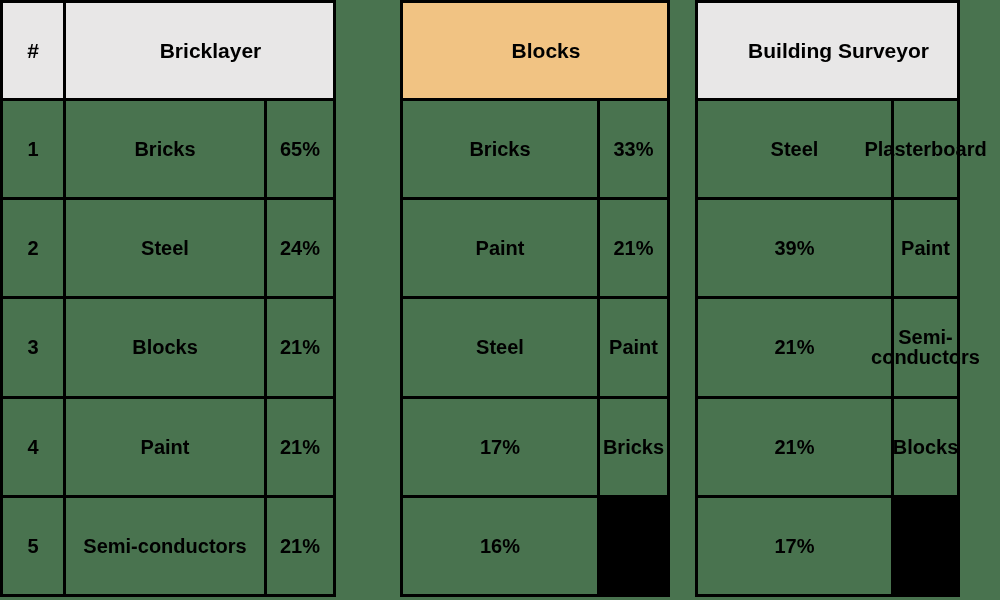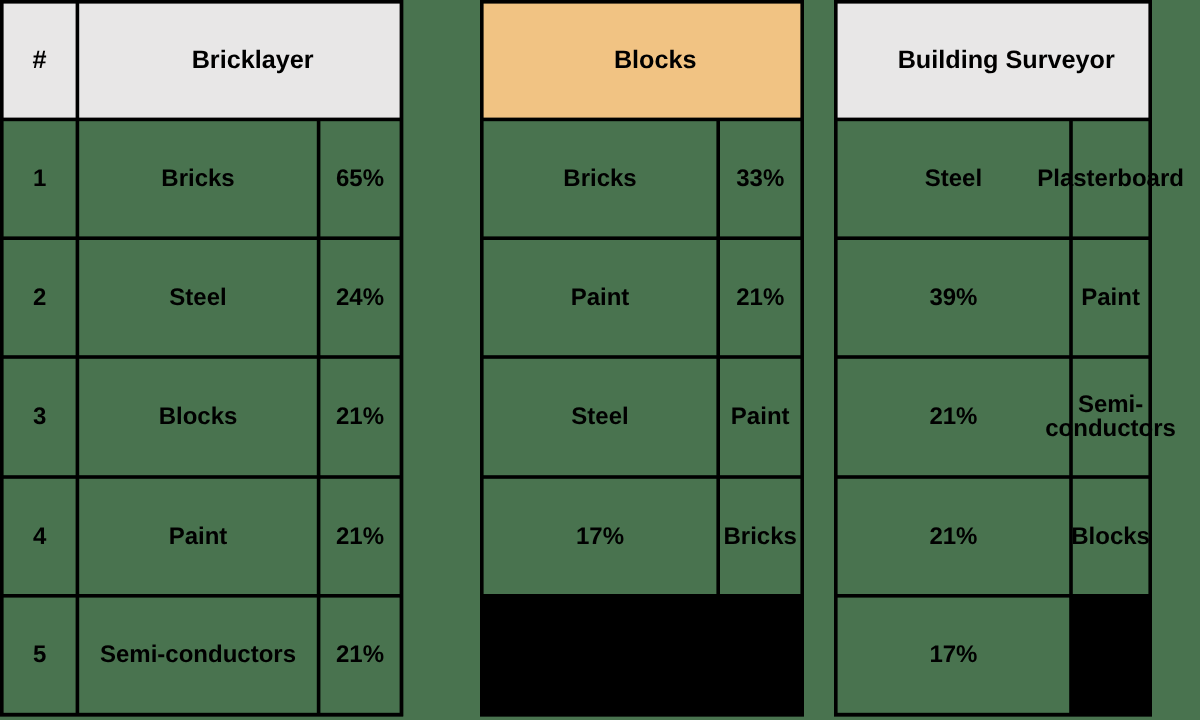--- a/index.html
+++ b/index.html
@@ -96,20 +96,21 @@
 
   <div class="cell">Paint</div>
   <div class="cell">21%</div>
 
   <div class="cell">Steel</div>
 
   <div class="cell">Paint</div>
   <div class="cell">17%</div>
 
   <div class="cell">Bricks</div>
+  <div class="cell">16%</div>
 </div>
 
 <div class="tbl tbl-surveyor">
   <div class="cell hdr span2">Building Surveyor</div>
 
   <div class="cell">Steel</div>
 
   <div class="cell">Plasterboard</div>
   <div class="cell">39%</div>
 

